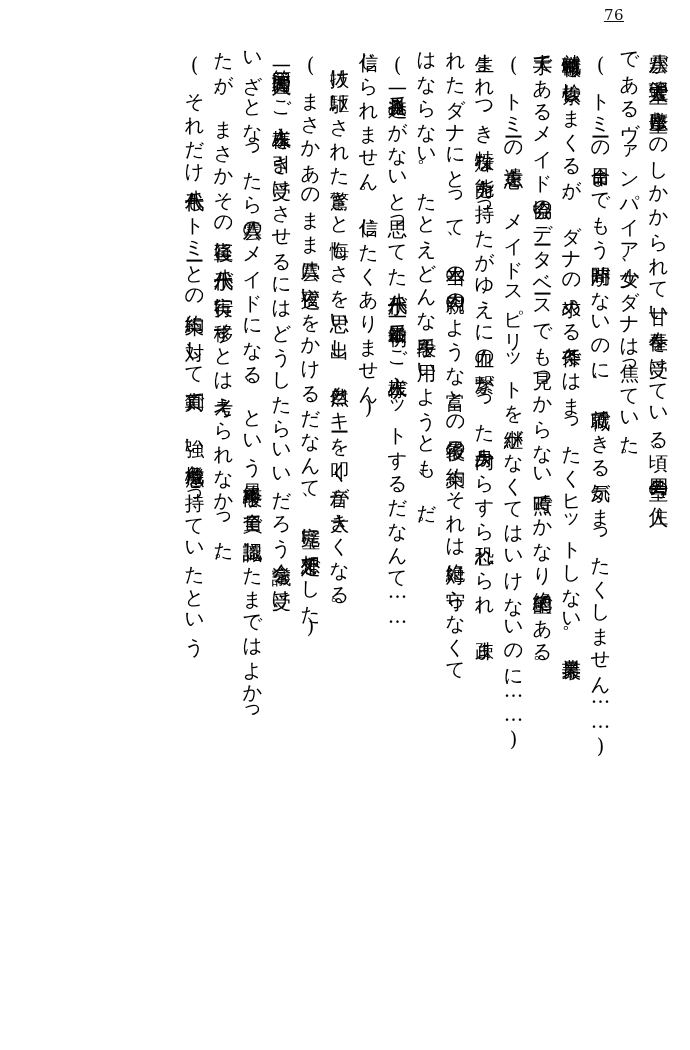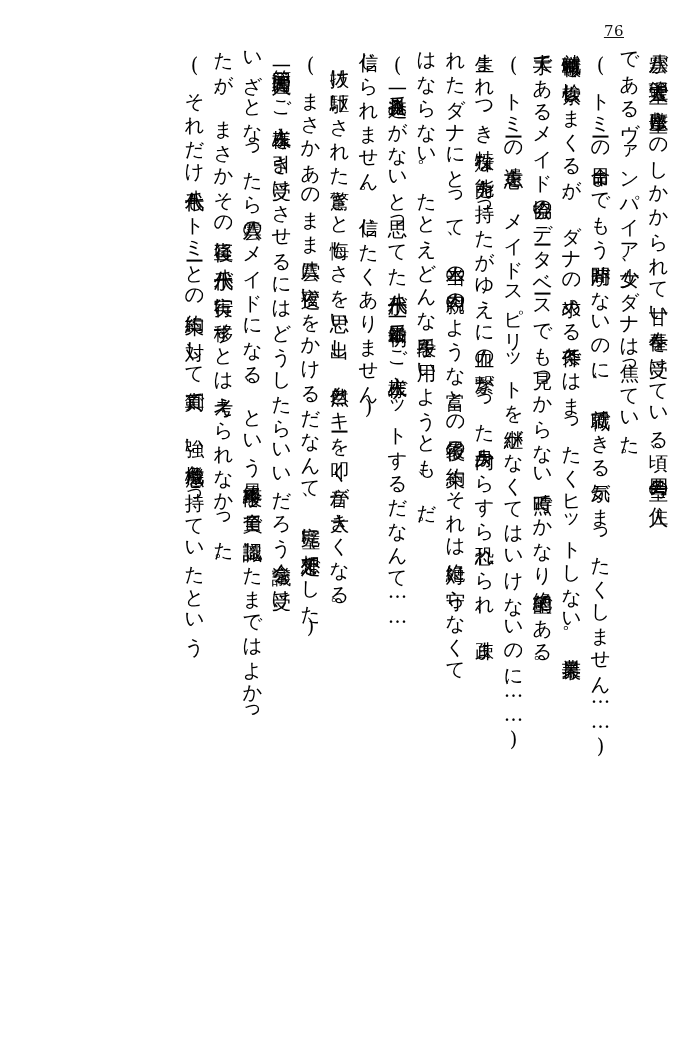--- a/index.html
+++ b/index.html
@@ -19,21 +19,21 @@
     position: relative;
     width: 690px;
     height: 1050px;
     background: #ffffff;
     box-sizing: border-box;
   }
 
   
   #page-number {
     position: absolute;
-    top: 22px;
+    top: 6px;
     right: 66px;
     font-size: 15px;
     letter-spacing: 0.5px;
     color: #111;
     font-family: "DejaVu Serif", "Liberation Serif", serif;
     text-decoration: underline;
   }
 
   
   #text-body {

